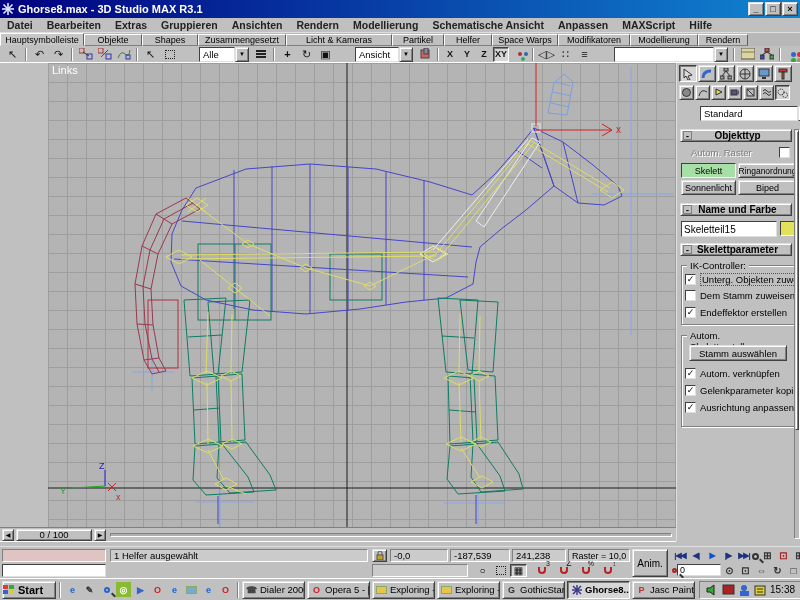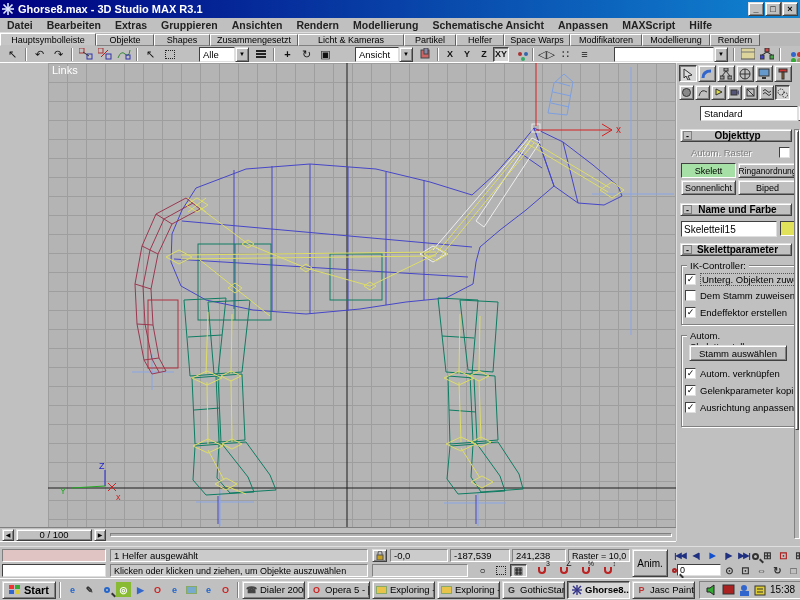--- a/index.html
+++ b/index.html
@@ -56,21 +56,21 @@
 #trackbar{left:0;top:541px;width:676px;height:5px;border-top:1px solid #fff;background:#c0c0c0;}
 #statusbar{left:0;top:546px;width:800px;height:32px;background:#c0c0c0;border-top:1px solid #dfdfdf;font-size:9.5px;}
 .sfield{position:absolute;display:flex;align-items:center;padding:0 3px;overflow:hidden;white-space:nowrap;}
 .icon-magnet{width:8px;height:7px;border:2px solid #b22;border-top:none;border-radius:0 0 5px 5px;position:relative;}
 .icon-magnet sup{position:absolute;right:-6px;top:-7px;font-size:7px;color:#111;}
 .pbtn{width:16px;height:13px;font-size:8px;color:#203080;font-weight:bold;flex:none;letter-spacing:-1px;}
 .lens{width:7px;height:7px;border:2px solid #333;border-radius:50%;position:relative;}
 .lens::after{content:"";position:absolute;left:5px;top:5px;width:5px;height:2px;background:#333;transform:rotate(45deg);}
 
 #taskbar{left:0;top:578px;width:800px;height:22px;background:#c0c0c0;border-top:1px solid #fff;display:flex;align-items:center;padding:0 2px;}
-#startbtn{width:54px;height:18px;font-weight:bold;font-size:11px;display:flex;align-items:center;justify-content:center;gap:3px;flex:none;}
+#startbtn{width:54px;height:18px;font-weight:bold;font-size:11px;display:flex;align-items:center;justify-content:flex-start;gap:3px;flex:none;}
 .flag{width:12px;height:10px;display:grid;grid-template-columns:5px 5px;grid-template-rows:4px 4px;gap:1px;}
 .flag i{display:block;}
 .ql{width:15px;height:15px;flex:none;display:flex;align-items:center;justify-content:center;font-size:9px;font-weight:bold;border:0;margin:0 1px;}
 .task{width:63px;height:18px;font-size:9.5px;display:flex;align-items:center;gap:3px;padding:0 3px;overflow:hidden;white-space:nowrap;flex:none;margin-right:2px;}
 .task .ticon{width:11px;height:10px;flex:none;display:flex;align-items:center;justify-content:center;font-size:9px;font-weight:bold;}
 .folder{width:11px;height:8px;background:#e8c44a;border:1px solid #8a6;position:relative;}
 #tray{height:18px;display:flex;align-items:center;gap:3px;padding:0 6px;margin-left:2px;flex:1;justify-content:flex-end;}
 .trayicon{width:13px;height:12px;flex:none;}
 svg text{font-family:"Liberation Sans",sans-serif;}
 </style>
@@ -102,21 +102,21 @@
     <span>Ansichten</span>
     <span>Rendern</span>
     <span>Modellierung</span>
     <span>Schematische Ansicht</span>
     <span>Anpassen</span>
     <span>MAXScript</span>
     <span>Hilfe</span>
   </div>
 
   <div id="tabbar" class="abs">
-    <div class="tab active" style="width:96px">Hauptsymbolleiste</div>
+    <div class="tab active" style="width:84px">Hauptsymbolleiste</div>
     <div class="tab" style="width:58px">Objekte</div>
     <div class="tab" style="width:56px">Shapes</div>
     <div class="tab" style="width:88px">Zusammengesetzt</div>
     <div class="tab" style="width:106px">Licht &amp; Kameras</div>
     <div class="tab" style="width:52px">Partikel</div>
     <div class="tab" style="width:48px">Helfer</div>
     <div class="tab" style="width:66px">Space Warps</div>
     <div class="tab" style="width:72px">Modifikatoren</div>
     <div class="tab" style="width:68px">Modellierung</div>
     <div class="tab" style="width:50px">Rendern</div>
@@ -470,21 +470,20 @@
     <div class="btn raised" style="width:76px;height:12px;font-size:9.5px;margin-left:2px">0 / 100</div>
     <div class="btn raised" style="width:12px;height:12px;font-size:6px;margin-left:2px">▶</div>
     <div class="sunken" style="flex:1;height:4px;margin:0 4px;background:#b0b0b0"></div>
   </div>
   <div id="trackbar" class="abs"></div>
 
   <div id="statusbar" class="abs">
     <div class="sfield sunken" style="left:2px;top:2px;width:104px;height:13px;background:#e0c4c4"></div>
     <div class="sfield field" style="left:2px;top:17px;width:104px;height:13px"></div>
     <div class="sfield fieldgrey" style="left:110px;top:2px;width:258px;height:13px">1 Helfer ausgewählt</div>
-    <div class="sfield fieldgrey" style="left:110px;top:17px;width:258px;height:13px;font-size:9px">Klicken oder klicken und ziehen, um Objekte auszuwählen</div>
     <div class="btn raised abs" style="left:372px;top:2px;width:15px;height:13px">
         <svg width="8" height="9">
           <rect x="1" y="4" width="6" height="5" fill="#c8a020" stroke="#555"></rect>
           <path d="M2,4 V2 A2,2 0 0 1 6,2 V4" fill="none" stroke="#555"></path>
         </svg>
       </div>
     <div class="sfield fieldgrey" style="left:390px;top:2px;width:58px;height:13px">-0,0</div>
     <div class="sfield fieldgrey" style="left:450px;top:2px;width:60px;height:13px">-187,539</div>
     <div class="sfield fieldgrey" style="left:512px;top:2px;width:54px;height:13px">241,238</div>
     <div class="sfield fieldgrey" style="left:568px;top:2px;width:62px;height:13px;font-size:9px">Raster = 10,0</div>

